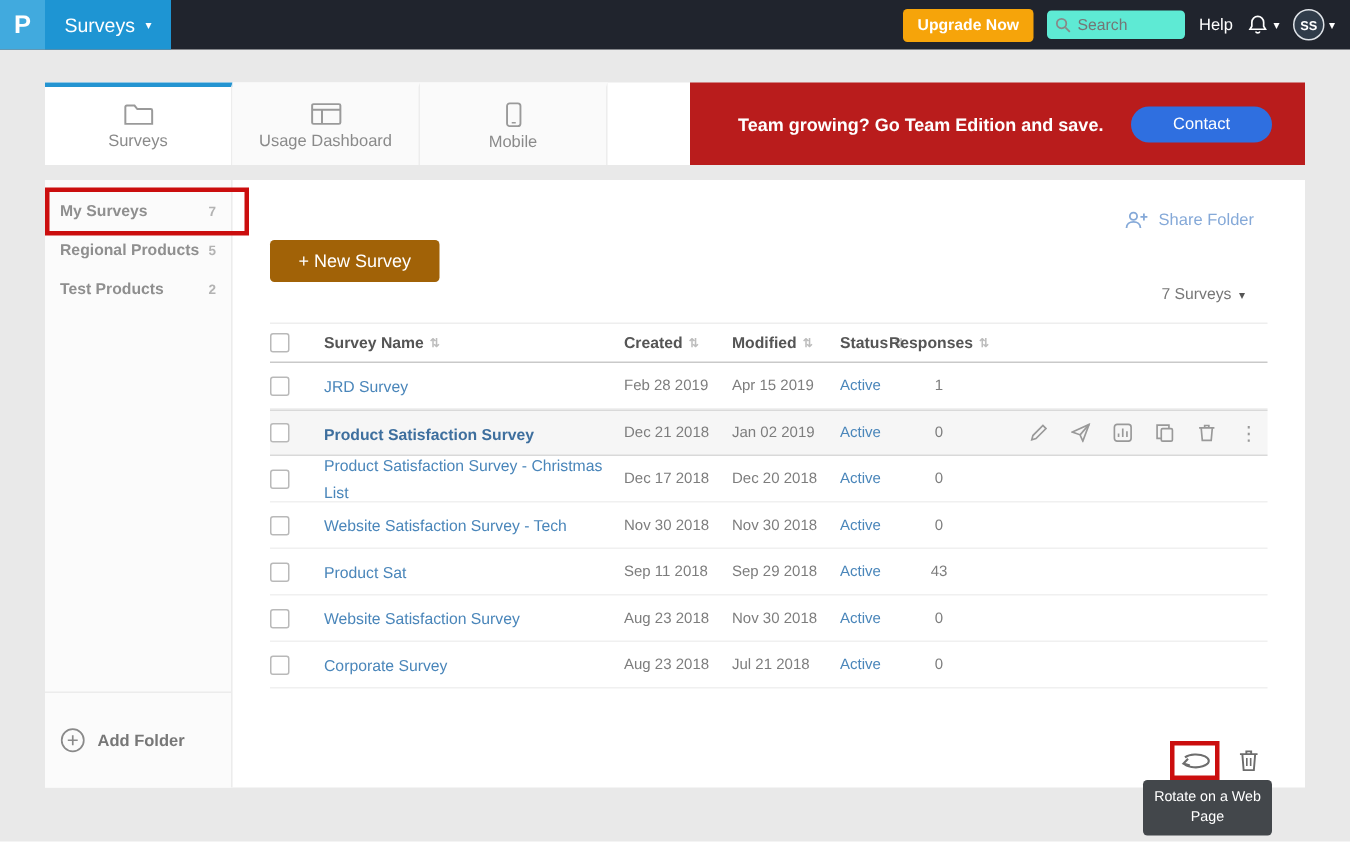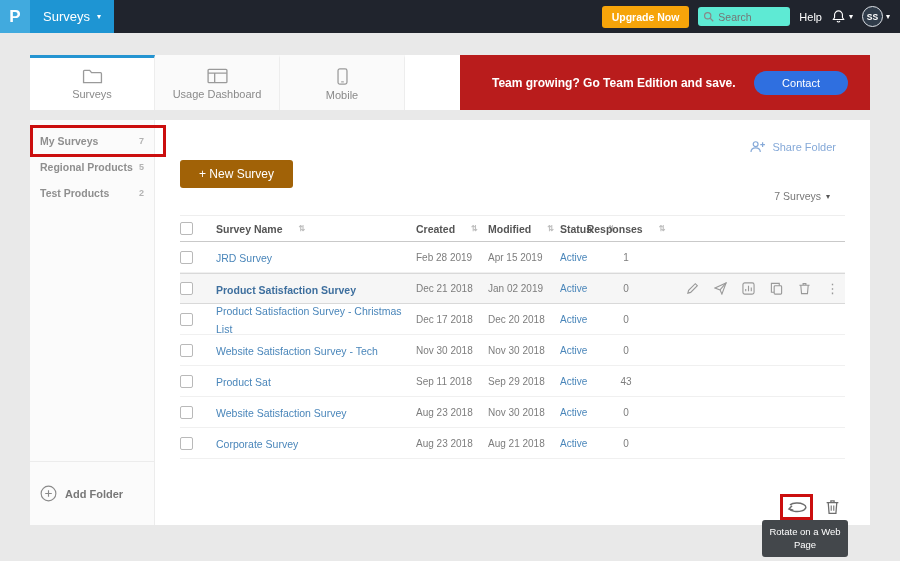--- a/index.html
+++ b/index.html
@@ -42,21 +42,21 @@
   .add-folder { margin-top:auto; border-top:1px solid #ececec; padding:23px 10px; display:flex; align-items:center; gap:8px; color:#777; font-size:11px; cursor:pointer; }
 
   .content { flex:1; position:relative; }
   .share { position:absolute; top:20px; right:34px; color:#85a9d8; font-size:11px; display:flex; gap:6px; align-items:center; cursor:pointer; }
   .new-survey { position:absolute; top:40px; left:25px; background:#a16207; color:#fff; border:none; border-radius:3px; padding:7px 19px; font-size:12px; cursor:pointer; }
   .count-dd { position:absolute; top:70px; right:40px; color:#777; font-size:10.5px; display:flex; align-items:center; gap:5px; cursor:pointer; }
   .count-dd .caret { color:#555; }
 
   .table { position:absolute; top:95px; left:25px; right:25px; }
   .thead { display:flex; align-items:center; height:27px; border-top:1px solid #eee; border-bottom:1px solid #c9c9c9; }
-  .th { font-size:10.5px; font-weight:bold; color:#555; display:flex; align-items:center; gap:16px; }
+  .th { font-size:10.5px; font-weight:bold; color:#555; display:flex; align-items:center; gap:4px; }
   .sort { font-size:8px; color:#bdbdbd; cursor:pointer; }
   .tr { display:flex; align-items:center; height:31px; border-bottom:1px solid #f0f0f0; }
   .tr.hover { background:#f6f6f6; border-top:1px solid #d9d9d9; border-bottom:1px solid #d9d9d9; }
   .col-cb { width:36px; display:flex; align-items:center; }
   .col-name { width:200px; }
   .col-created, .col-mod { width:72px; }
   .col-status { width:44px; }
   .col-resp { width:44px; text-align:center; justify-content:center; }
   .col-actions { flex:1; display:flex; justify-content:flex-end; align-items:center; gap:15px; padding-right:6px; }
   .checkbox { width:13px; height:13px; border:1px solid #b9b9b9; border-radius:2px; background:#fff; cursor:pointer; display:inline-block; }
@@ -479,21 +479,21 @@
       <span class="kebab">⋮</span>
     </div>
   </div>
 
   <div class="tr">
     <div class="col-cb">
                 <span class="checkbox"></span>
               </div>
     <div class="col-name"><a class="name-link">Corporate Survey</a></div>
     <div class="col-created date-cell">Aug 23 2018</div>
-    <div class="col-mod date-cell">Aug 21 2018</div>
+    <div class="col-mod date-cell">Jul 21 2018</div>
     <div class="col-status status-cell">Active</div>
     <div class="col-resp resp-cell">0</div>
     <div class="col-actions">
       <span class="action-icon">
         <svg viewBox="0 0 14 14" width="13" height="13">
                     <path d="M2 12l.8-3L10 1.8l2.2 2.2L5 11.2 2 12z" fill="none" stroke="#999" stroke-width="1.2"></path>
                   </svg>
       </span>
       <span class="action-icon">
         <svg viewBox="0 0 14 14" width="13" height="13">

